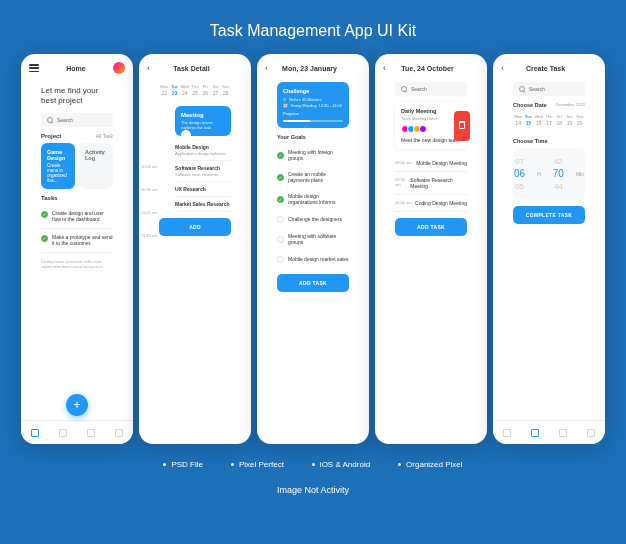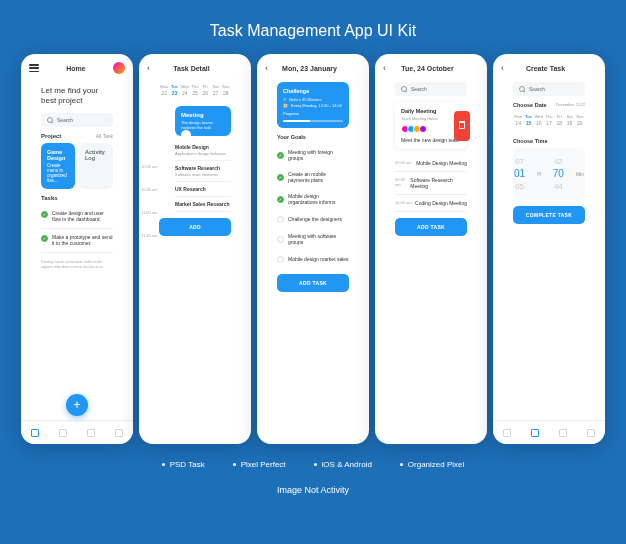--- a/index.html
+++ b/index.html
@@ -352,21 +352,21 @@
           </div>
       <div class="day">
             <span class="day-name">Sun</span>
             <span class="day-num">20</span>
           </div>
     </div>
     <div class="label">Choose Time</div>
     <div class="picker">
       <div class="picker-col">
         <div class="picker-val dim">07</div>
-        <div class="picker-val">01</div>
+        <div class="picker-val">06</div>
         <div class="picker-val dim">05</div>
       </div>
       <div class="picker-lbl">H</div>
       <div class="picker-col">
         <div class="picker-val dim">42</div>
         <div class="picker-val">70</div>
         <div class="picker-val dim">44</div>
       </div>
       <div class="picker-lbl">Min</div>
     </div>
@@ -378,21 +378,21 @@
     <div class="nav-icon nav-item"></div>
     <div class="nav-icon nav-item"></div>
   </div>
 </div>
 
 </div>
 
 <div class="features">
   <div class="feature">
       <span class="bullet"></span>
-      <span>PSD Task</span>
+      <span>PSD File</span>
     </div>
   <div class="feature">
       <span class="bullet"></span>
       <span>Pixel Perfect</span>
     </div>
   <div class="feature">
       <span class="bullet"></span>
       <span>iOS &amp; Android</span>
     </div>
   <div class="feature">

